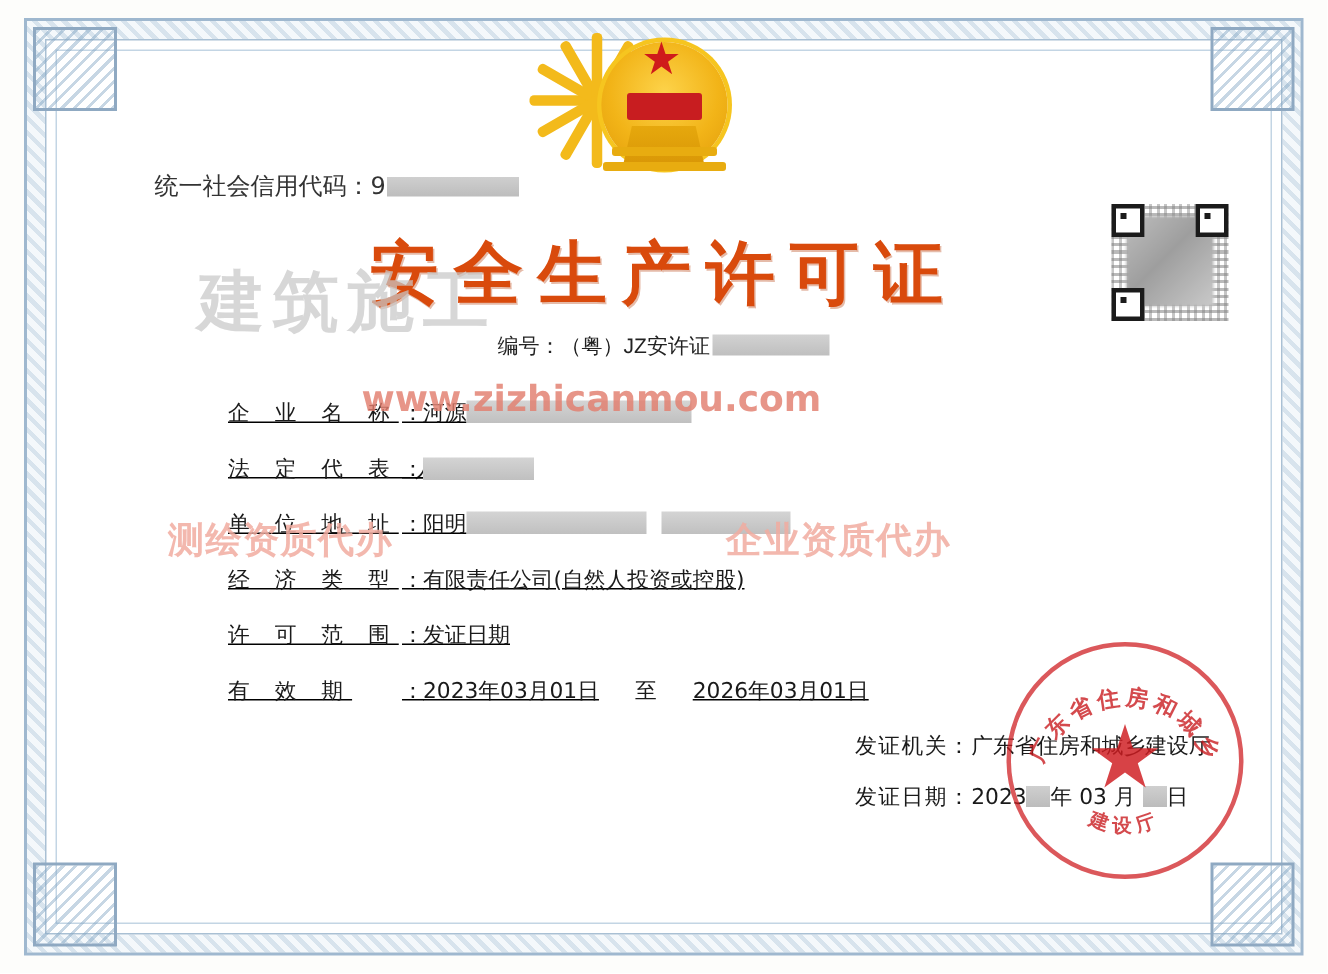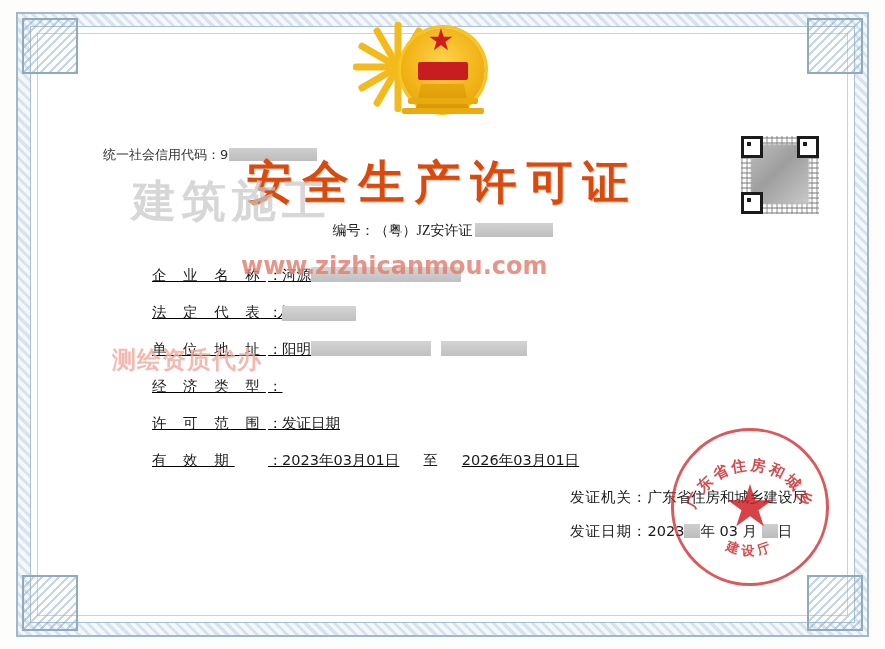--- a/index.html
+++ b/index.html
@@ -134,44 +134,44 @@
     font-weight: bold;
     font-size: 46px;
     letter-spacing: 10px;
     color: #d94a0c;
     text-shadow: 1px 1px 0 rgba(180,60,10,0.35);
   }
 
   
   .credit-line {
     position: absolute;
-    top: 146px;
+    top: 114px;
     left: 103px;
-    font-size: 13px;
+    font-size: 16px;
     color: #333;
     font-family: "DejaVu Sans", sans-serif;
     white-space: nowrap;
   }
   .credit-line .redacted {
     display: inline-block;
     vertical-align: -2px;
     width: 88px; height: 13px;
     background: linear-gradient(#cfcfcf, #bdbdbd);
     margin-left: 1px;
   }
 
   
   .num-line {
     position: absolute;
     top: 222px;
     left: 0; right: 0;
     text-align: center;
     font-size: 14px;
     color: #222;
-    font-family: Liberation Serif, serif;
+    font-family: Liberation Sans, sans-serif;
   }
   .num-line .redacted {
     display: inline-block;
     vertical-align: -2px;
     width: 78px; height: 14px;
     background: linear-gradient(#d2d2d2, #bfbfbf);
     margin-left: 2px;
   }
 
   
@@ -425,20 +425,21 @@
 
     <div class="row">
       <span class="label">单 位 地 址</span>
       <span class="colon">：</span>
       <span class="value"><span>阳明</span><span class="redact r-addr1"></span><span class="redact r-addr2"></span></span>
     </div>
 
     <div class="row">
       <span class="label">经 济 类 型</span>
       <span class="colon">：</span>
+      <span class="value">有限责任公司(自然人投资或控股)</span>
     </div>
 
     <div class="row">
       <span class="label">许 可 范 围</span>
       <span class="colon">：</span>
       <span class="value">发证日期</span>
     </div>
 
     <div class="row">
       <span class="label">有 效 期</span>
@@ -470,14 +471,15 @@
         <textPath href="#arcBottom" startOffset="50%" text-anchor="middle" id="sealBottom">建设厅</textPath>
       </text>
     </svg>
     <div class="seal-star">★</div>
   </div>
 
 
   <div class="wm wm-big">建筑施工</div>
   <div class="wm wm-url">www.zizhicanmou.com</div>
   <div class="wm wm-left">测绘资质代办</div>
+  <div class="wm wm-right">企业资质代办</div>
 
 </div>
 
 </body></html>

